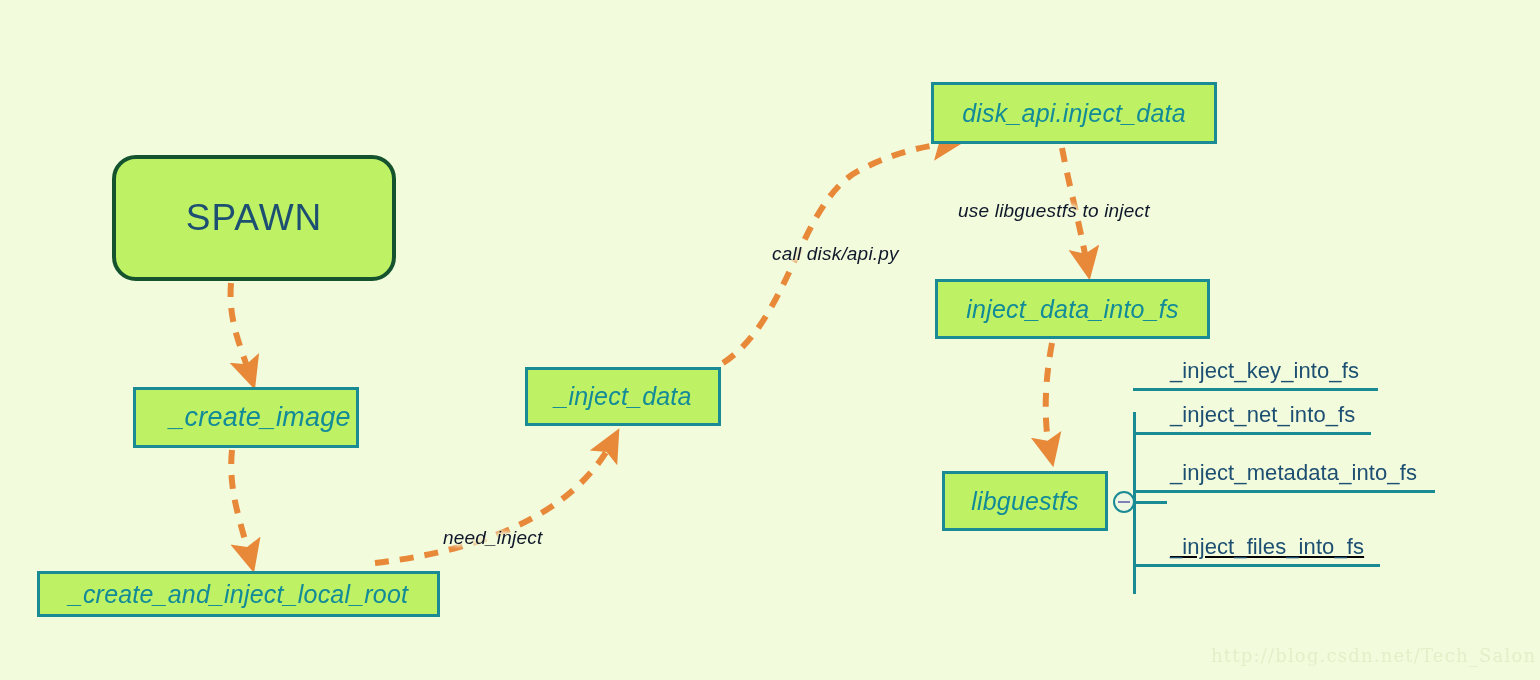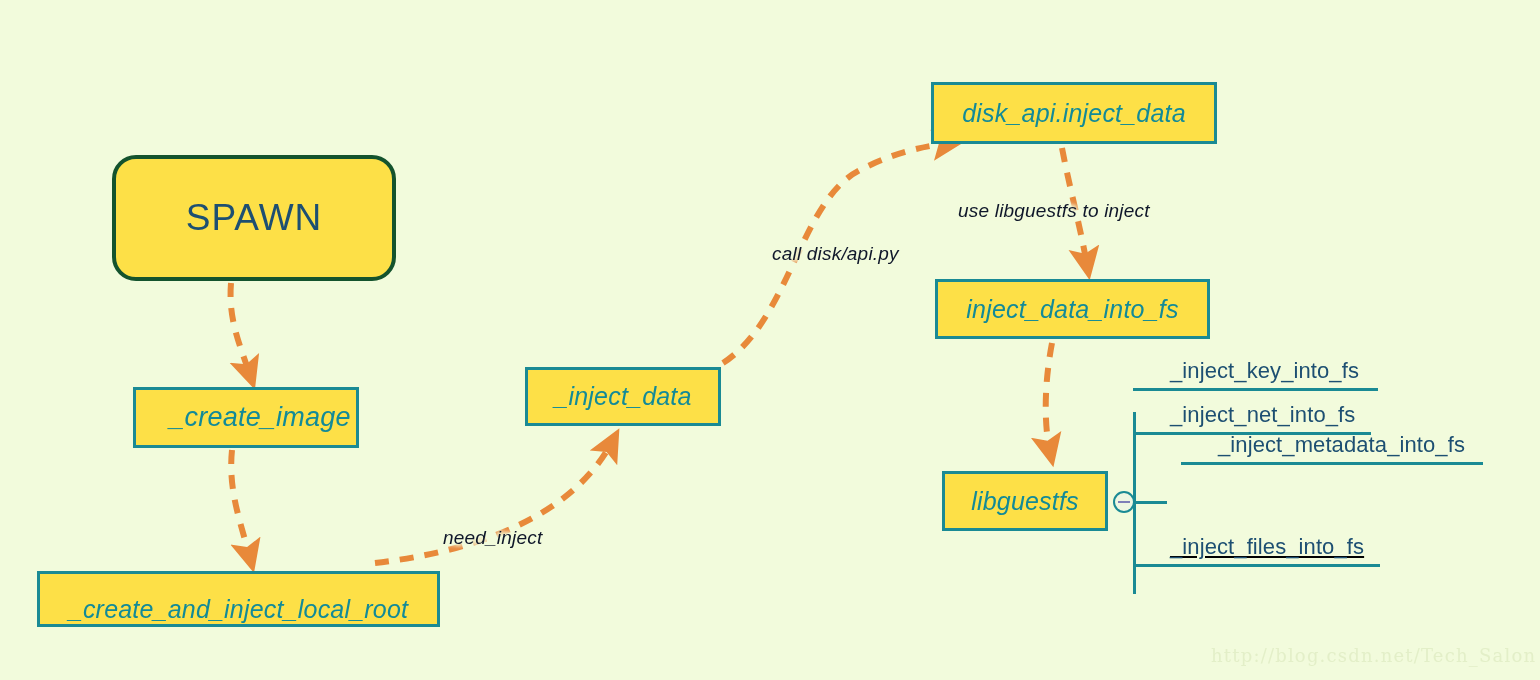--- a/index.html
+++ b/index.html
@@ -24,21 +24,21 @@
     position: absolute;
     left: 0;
     top: 0;
     width: 1540px;
     height: 680px;
     pointer-events: none;
   }
   .node {
     position: absolute;
     box-sizing: border-box;
-    background: #fde047;
+    background: #bef264;
     border: 3px solid #1a8a94;
     display: flex;
     align-items: center;
     justify-content: center;
     color: #148f9c;
     font-style: italic;
     white-space: nowrap;
   }
   .node-label {
     font-style: italic;
@@ -64,22 +64,21 @@
     top: 387px;
     width: 226px;
     height: 61px;
   }
   #node-create-image .node-label { font-size: 27px; margin-left: 28px; }
 
   #node-create-and-inject {
     left: 37px;
     top: 571px;
     width: 403px;
-    height: 56px;
-    align-items: flex-end;
+    height: 46px;
   }
   #node-create-and-inject .node-label { font-size: 25px; }
 
   #node-inject-data {
     left: 525px;
     top: 367px;
     width: 196px;
     height: 59px;
   }
   #node-inject-data .node-label { font-size: 25px; }
@@ -180,21 +179,21 @@
     padding: 0 0 4px 37px;
     letter-spacing: 0.1px;
   }
   .tree-item-rule {
     display: block;
     height: 3px;
     background: #1a8a94;
   }
   #tree-item-0 { top: -22px; }
   #tree-item-1 { top: 22px; }
-  #tree-item-2 { top: 52px; margin-left: 48px; }
+  #tree-item-2 { top: 80px; }
   #tree-item-3 { top: 110px; }
   #tree-item-4 { top: 154px; text-decoration: underline; }
 
   #watermark {
     position: absolute;
     left: 1211px;
     top: 645px;
     color: #e3efc8;
     font-family: "DejaVu Serif", serif;
     font-size: 18px;

